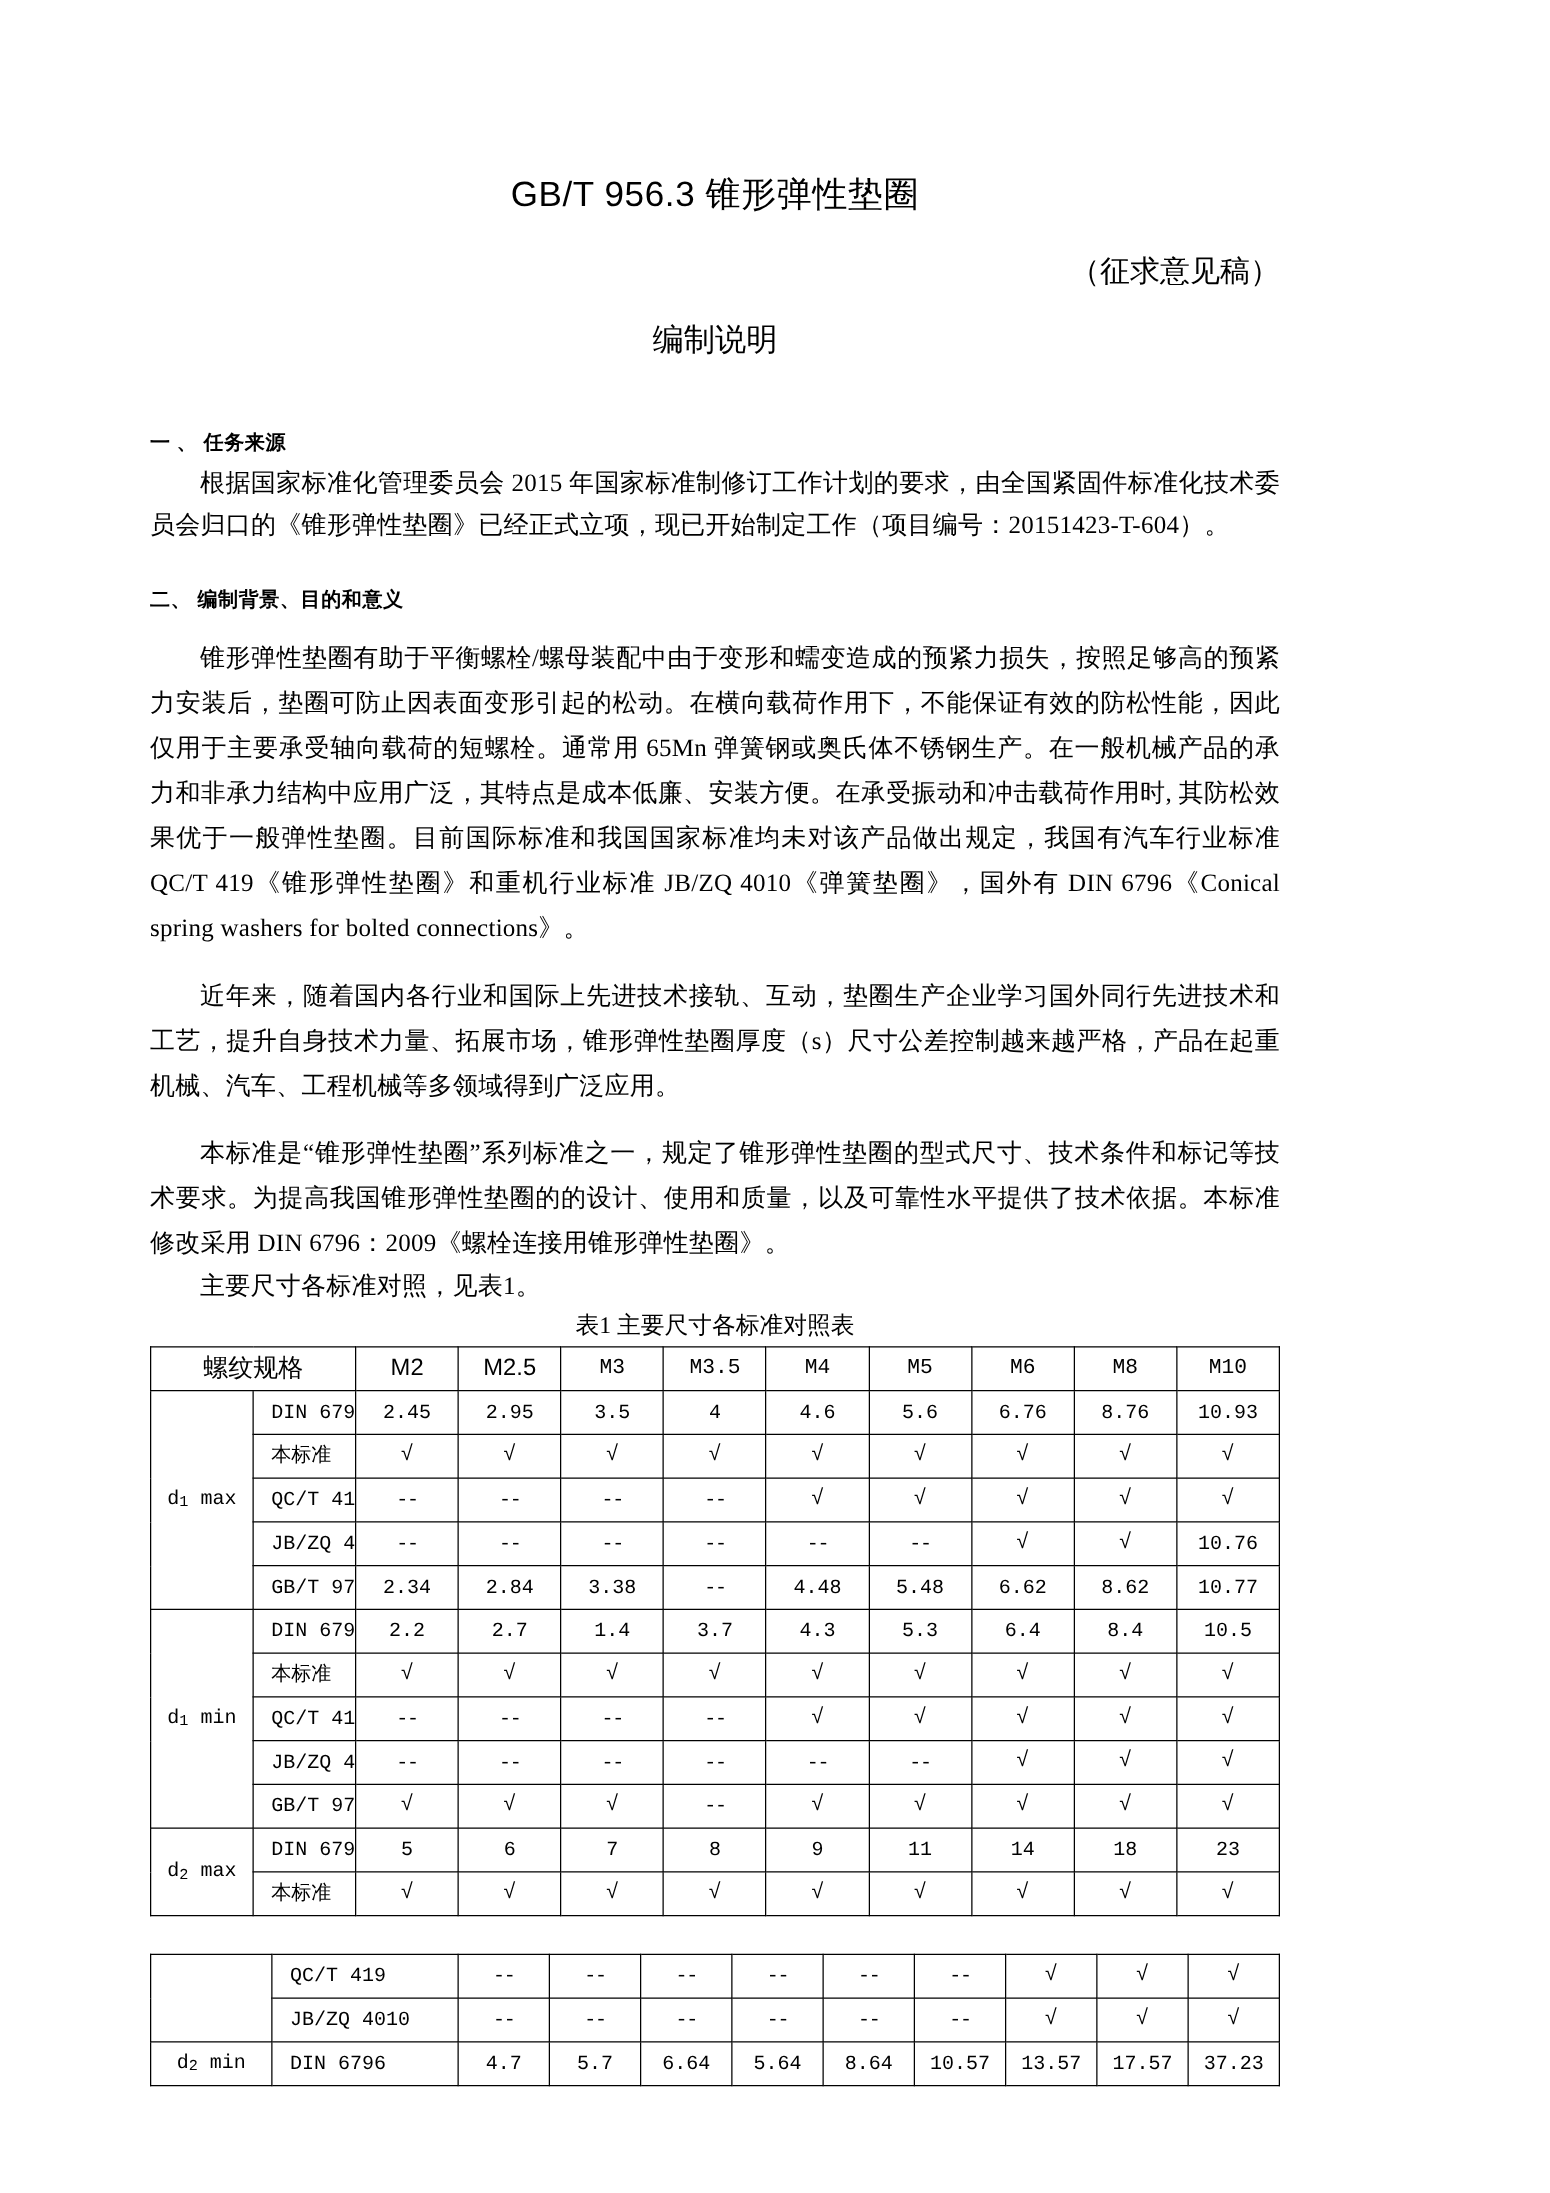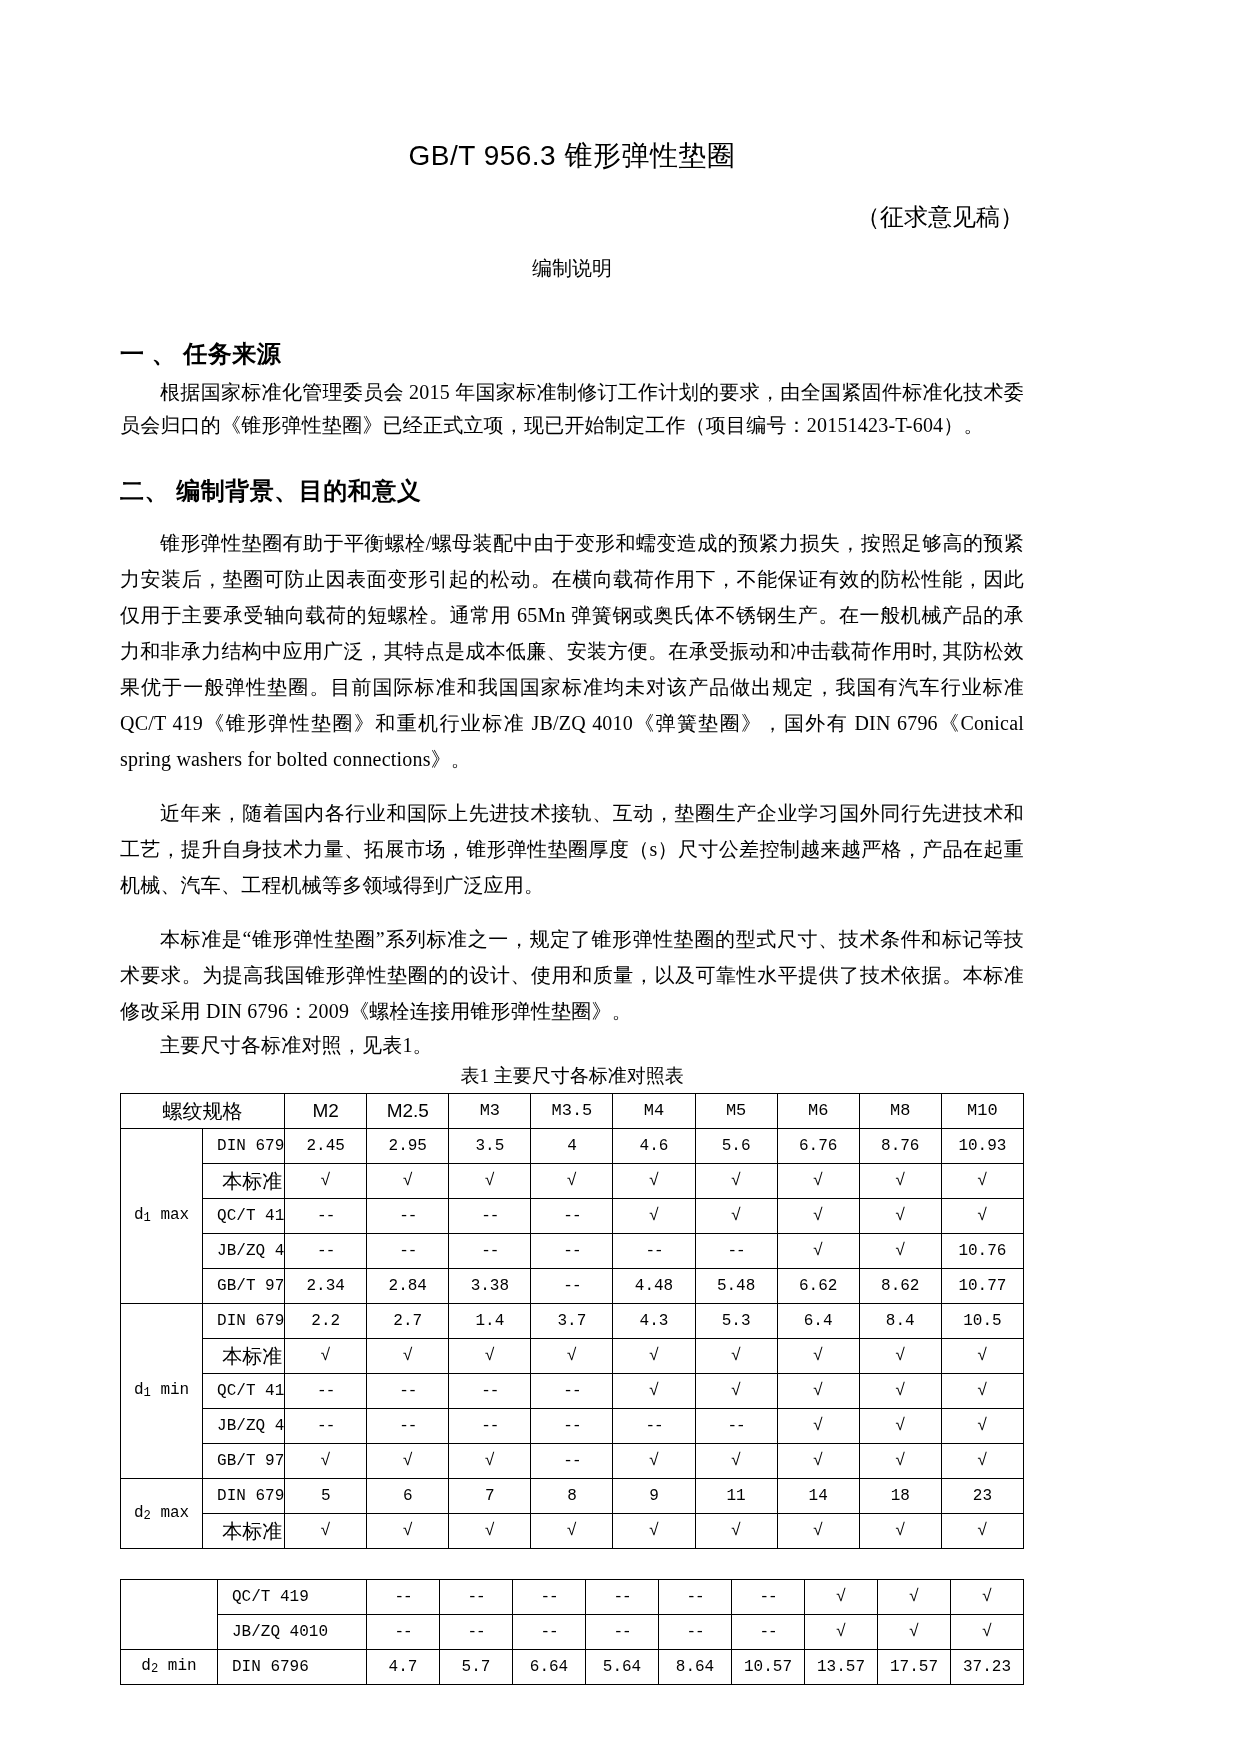--- a/index.html
+++ b/index.html
@@ -35,30 +35,30 @@
   }
   .doc-subtitle {
     text-align: right;
     font-size: 24px;
     margin: 26px 0 0 0;
     font-family: "Liberation Serif", serif;
   }
   .doc-subtitle2 {
     text-align: center;
     font-family: "Liberation Sans", "DejaVu Sans", sans-serif;
-    font-size: 20px;
+    font-size: 25px;
     font-weight: 400;
     margin: 22px 0 0 0;
   }
 
   
   .h-section {
     font-family: "Liberation Sans", "DejaVu Sans", sans-serif;
     font-weight: bold;
-    font-size: 24px;
+    font-size: 16px;
     margin: 56px 0 6px 0;
     letter-spacing: 0.5px;
   }
   .h-section.second {
     margin-top: 34px;
     margin-bottom: 10px;
   }
 
   
   p.body {
@@ -113,23 +113,22 @@
   }
   table.cmp td.hdr-m {
     font-family: "Liberation Mono", "DejaVu Sans Mono", monospace;
     font-size: 17px;
   }
   table.cmp td.hdr-m.sans {
     font-family: "Liberation Sans", "DejaVu Sans", sans-serif;
     font-size: 19px;
   }
   table.cmp td.cn {
-    font-family: Liberation Sans, sans-serif;
-    font-size: 20px;
-    text-align: right;
+    font-family: Liberation Mono, monospace;
+    font-size: 16px;
   }
   .sub { font-size: 0.76em; vertical-align: -0.18em; }
   .tick { font-size: 17px; }
   .dash { letter-spacing: -1px; }
 
   table.cmp2 {
     border-collapse: collapse;
     width: 100%;
     table-layout: fixed;
     font-family: "Liberation Mono", "DejaVu Sans Mono", monospace;

